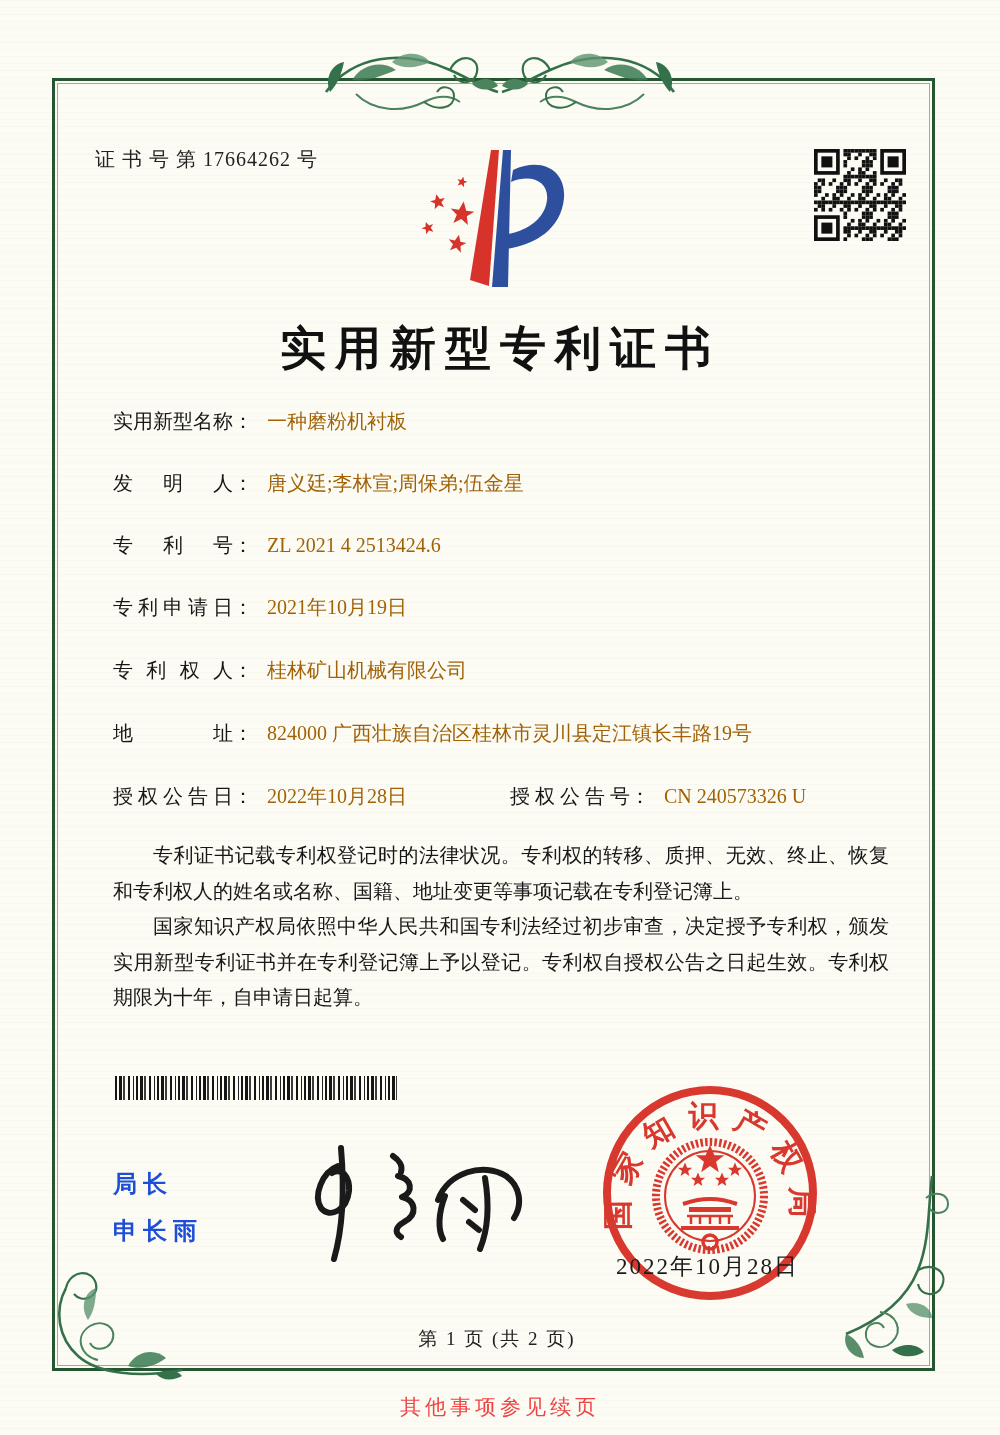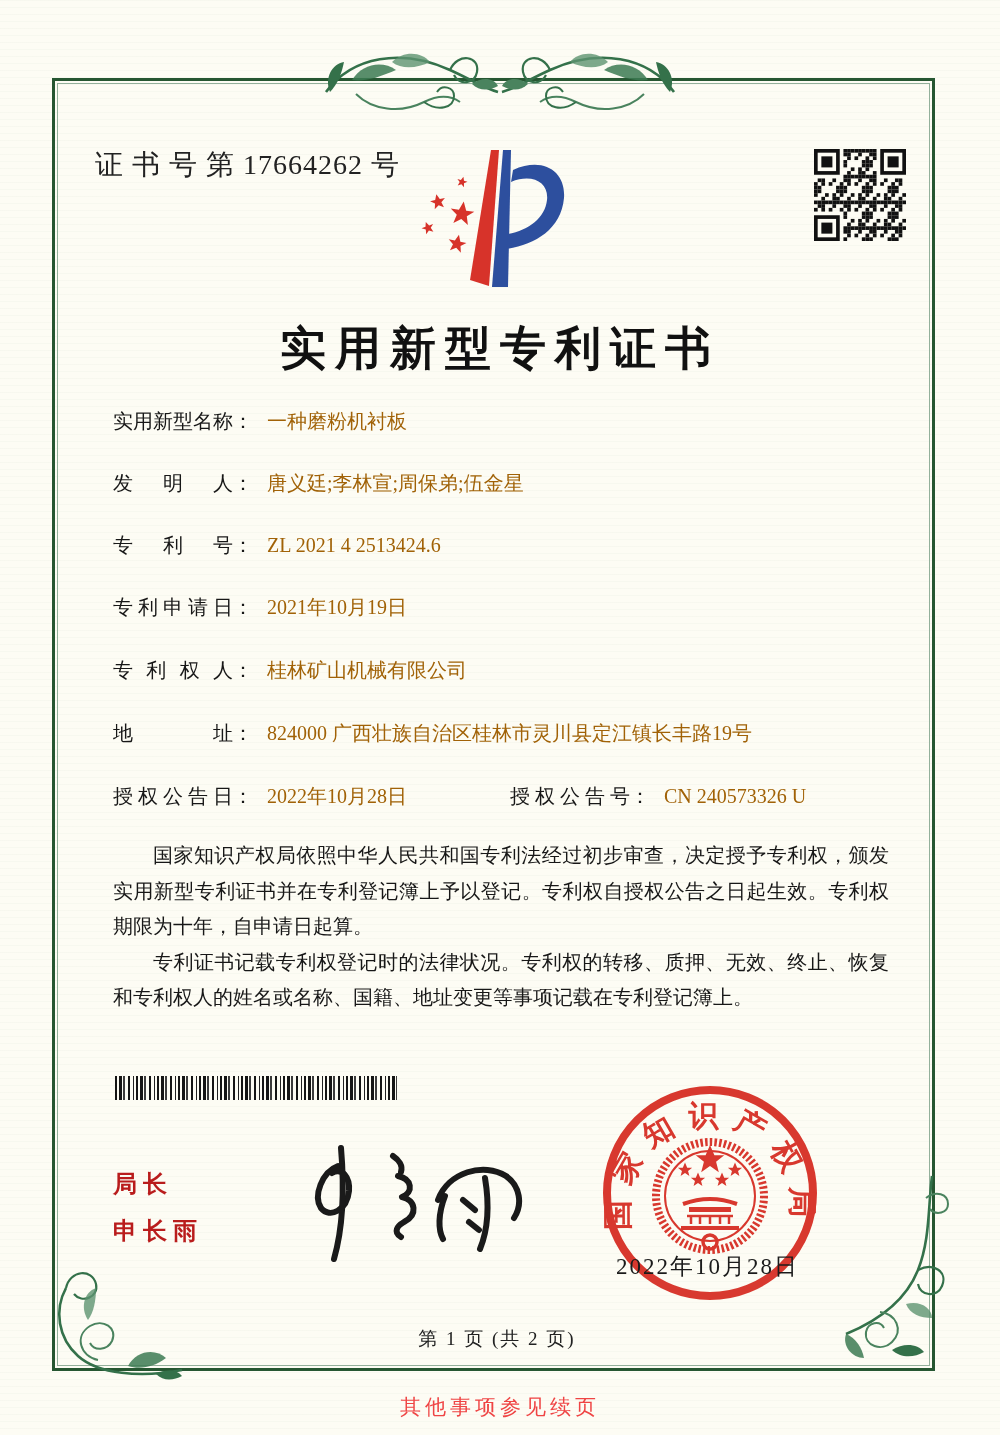--- a/index.html
+++ b/index.html
@@ -17,21 +17,21 @@
   
   .frame{
     left:52px;top:78px;width:877px;height:1287px;
     border:3px solid #265631;
   }
   .frame::after{
     content:"";position:absolute;inset:2px;
     border:1px solid #93b09b;
   }
   
-  .cert-no{left:95px;top:146px;font-size:28px;letter-spacing:1px;color:#222;}
+  .cert-no{left:95px;top:146px;font-size:20px;letter-spacing:1px;color:#222;}
   
   .title{
     left:0;right:0;top:286px;text-align:center;
     font-size:46px;font-weight:700;letter-spacing:9px;color:#111;margin-top:32px;
   }
   
   .field{left:113px;width:786px;height:30px;font-size:20px;position:absolute;}
   .flabel{
     display:inline-flex;justify-content:space-between;
     width:120px;vertical-align:top;color:#171717;
@@ -50,21 +50,21 @@
     left:115px;top:1076px;width:282px;height:24px;
     background:repeating-linear-gradient(90deg,
       #151515 0 2px,#fdfcf4 2px 4px,
       #151515 4px 7px,#fdfcf4 7px 8px,
       #3c3c3c 8px 10px,#fdfcf4 10px 13px,
       #151515 13px 15px,#fdfcf4 15px 18px,
       #222 18px 19px,#fdfcf4 19px 21px);
   }
   
   .director{left:113px;top:1160px;font-family:"Liberation Sans","DejaVu Sans",sans-serif;}
-  .director .line{font-size:24px;font-weight:700;letter-spacing:6px;color:#b91c1c;line-height:47px;}
+  .director .line{font-size:24px;font-weight:700;letter-spacing:6px;color:#1d4ed8;line-height:47px;}
   
   .seal-date{
     left:616px;top:1251px;width:200px;
     font-size:23px;letter-spacing:2px;color:#1b1b1b;white-space:nowrap;
   }
   
   .page-info{left:0;right:6px;top:1326px;text-align:center;font-size:19px;letter-spacing:2px;color:#222;}
   .cont-note{left:0;right:0;top:1393px;text-align:center;font-size:21px;letter-spacing:4px;color:#ef4444;}
   svg{display:block;}
 </style>
@@ -422,22 +422,22 @@
         <span>授</span>
         <span>权</span>
         <span>公</span>
         <span>告</span>
         <span>号</span>
       </span><span class="colon">：</span><span class="fvalue">CN 240573326 U</span>
   </span>
 </div>
 
 <div class="abs paras">
+  <p>专利证书记载专利权登记时的法律状况。专利权的转移、质押、无效、终止、恢复和专利权人的姓名或名称、国籍、地址变更等事项记载在专利登记簿上。</p>
   <p>国家知识产权局依照中华人民共和国专利法经过初步审查，决定授予专利权，颁发实用新型专利证书并在专利登记簿上予以登记。专利权自授权公告之日起生效。专利权期限为十年，自申请日起算。</p>
-  <p>专利证书记载专利权登记时的法律状况。专利权的转移、质押、无效、终止、恢复和专利权人的姓名或名称、国籍、地址变更等事项记载在专利登记簿上。</p>
 </div>
 
 <div class="abs barcode"></div>
 
 <div class="abs director">
   <div class="line">局长</div>
   <div class="line">申长雨</div>
 </div>
 
 <svg class="abs" style="left:262px;top:1138px;" width="270" height="128" viewBox="0 0 270 128">

